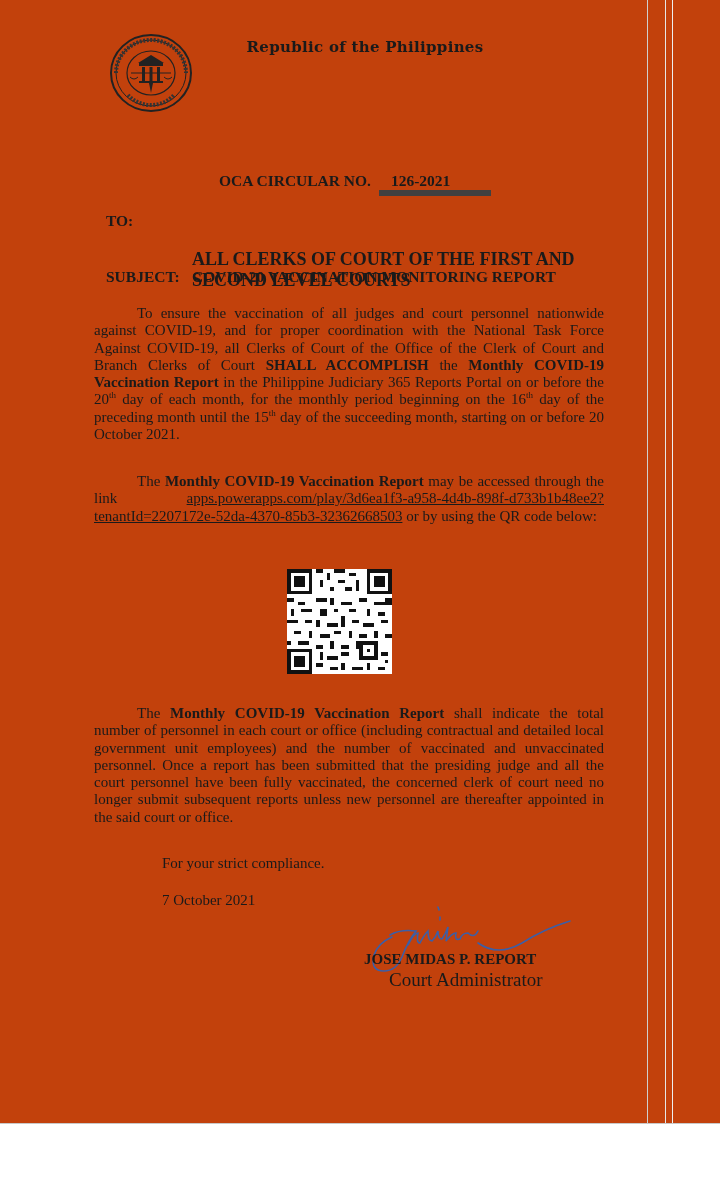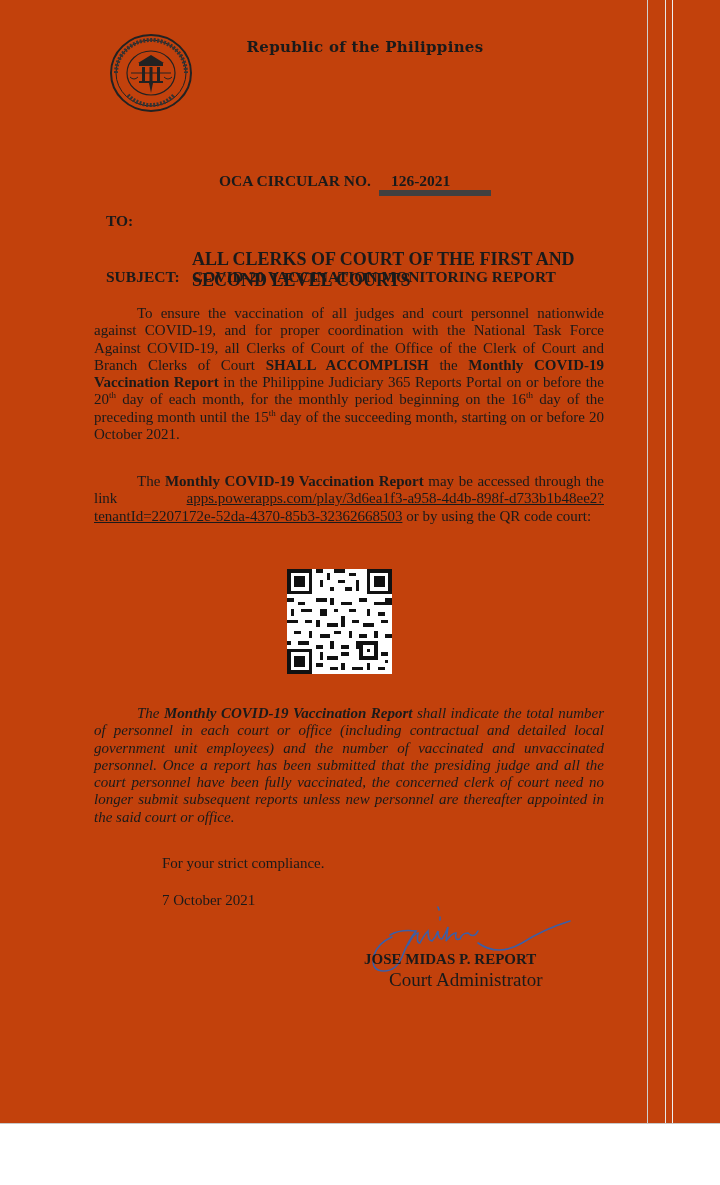--- a/index.html
+++ b/index.html
@@ -28,21 +28,21 @@
   .label { position: absolute; font-weight: bold; font-size: 15.5px; }
   .to-label { left: 106px; top: 212px; }
   .to-text { position: absolute; left: 192px; top: 213px; width: 440px; font-weight: bold; font-size: 18px; line-height: 21px; margin-top: 36px; }
   .subj-label { left: 106px; top: 268px; }
   .subj-text { position: absolute; left: 192px; top: 268px; font-weight: bold; font-size: 15.5px; white-space: nowrap; }
 
   .para { position: absolute; left: 94px; width: 510px; font-size: 15px; line-height: 17.3px; text-align: justify; }
   .para .indent { display: inline-block; width: 43px; }
   .p1 { top: 305px; }
   .p2 { top: 473px; }
-  .p3 { top: 705px; font-style: italic; }
+  .p3 { top: 705px; }
   .para b { font-weight: bold; }
   .link { text-decoration: underline; color: #1a1a1a; }
   sup { font-size: 9px; line-height: 0; }
 
   .qr { position: absolute; left: 287px; top: 569px; width: 105px; height: 105px; }
 
   .line { position: absolute; left: 162px; font-size: 15px; white-space: nowrap; }
   .compliance { top: 855px; }
   .date { top: 892px; }
 
@@ -86,21 +86,21 @@
   </div>
 
   <div class="label to-label">TO:</div>
   <div class="to-text">ALL CLERKS OF COURT OF THE FIRST AND SECOND LEVEL COURTS</div>
 
   <div class="label subj-label">SUBJECT:</div>
   <div class="subj-text">COVID-20 VACCINATION MONITORING REPORT</div>
 
   <div class="para p1"><span class="indent"></span><span>To ensure the vaccination of all judges and court personnel nationwide against COVID-19, and for proper coordination with the National Task Force Against COVID-19, all Clerks of Court of the Office of the Clerk of Court and Branch Clerks of Court </span><b>SHALL ACCOMPLISH</b><span> the </span><b>Monthly COVID-19 Vaccination Report</b><span> in the Philippine Judiciary 365 Reports Portal on or before the 20</span><sup>th</sup><span> day of each month, for the monthly period beginning on the 16</span><sup>th</sup><span> day of the preceding month until the 15</span><sup>th</sup><span> day of the succeeding month, starting on or before 20 October 2021.</span></div>
 
-  <div class="para p2"><span class="indent"></span><span>The </span><b>Monthly COVID-19 Vaccination Report</b><span> may be accessed through the link </span><span class="link">apps.powerapps.com/play/3d6ea1f3-a958-4d4b-898f-d733b1b48ee2?tenantId=2207172e-52da-4370-85b3-32362668503</span><span> or by using the QR code court:</span></div>
+  <div class="para p2"><span class="indent"></span><span>The </span><b>Monthly COVID-19 Vaccination Report</b><span> may be accessed through the link </span><span class="link">apps.powerapps.com/play/3d6ea1f3-a958-4d4b-898f-d733b1b48ee2?tenantId=2207172e-52da-4370-85b3-32362668503</span><span> or by using the QR code below:</span></div>
 
   <svg class="qr" viewBox="0 0 29 29" shape-rendering="crispEdges">
     <rect x="0" y="0" width="29" height="29" fill="#fff"></rect>
     <g fill="#111">
       <rect x="0" y="0" width="7" height="1"></rect>
         <rect x="0" y="6" width="7" height="1"></rect>
         <rect x="0" y="0" width="1" height="7"></rect>
         <rect x="6" y="0" width="1" height="7"></rect>
         <rect x="2" y="2" width="3" height="3"></rect>
       <rect x="22" y="0" width="7" height="1"></rect>

